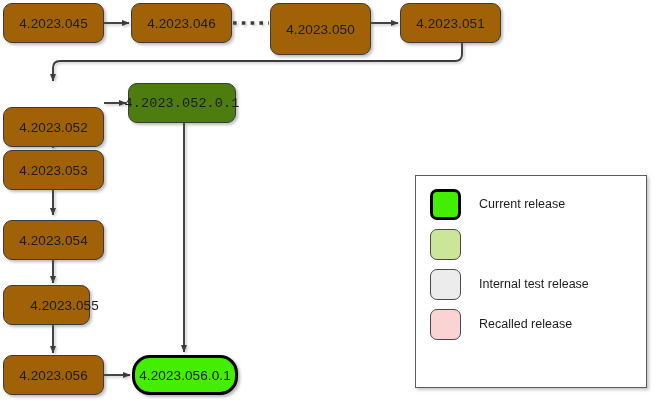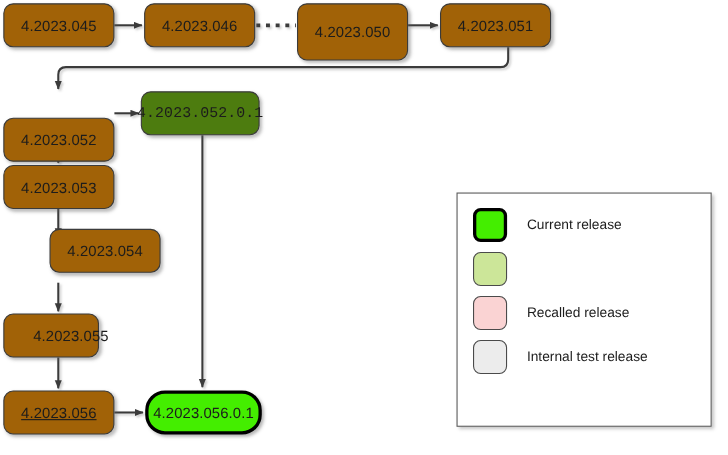--- a/index.html
+++ b/index.html
@@ -140,43 +140,43 @@
     </div>
     <div class="node prev" style="left: 3px; top: 83px; width: 101px; height: 40px; margin-top: 24px;">
       <span>4.2023.052</span>
     </div>
     <div class="node rapid" style="left: 128px; top: 83px; width: 108px; height: 40px;">
       <span>4.2023.052.0.1</span>
     </div>
     <div class="node prev" style="left: 3px; top: 150px; width: 101px; height: 40px;">
       <span>4.2023.053</span>
     </div>
-    <div class="node prev" style="left: 3px; top: 208px; width: 101px; height: 40px; margin-left: 42px;">
+    <div class="node prev" style="left: 3px; top: 220px; width: 101px; height: 40px;">
       <span>4.2023.054</span>
     </div>
     <div class="node prev" style="left: 3px; top: 285px; width: 87px; height: 40px; padding-left: 36px;">
       <span>4.2023.055</span>
     </div>
-    <div class="node prev" style="left: 3px; top: 355px; width: 101px; height: 40px; text-decoration: underline;">
+    <div class="node prev" style="left: 3px; top: 355px; width: 101px; height: 40px;">
       <span>4.2023.056</span>
     </div>
     <div class="node current" style="left: 132px; top: 355px; width: 106px; height: 40px; border-radius: 18px;">
       <span>4.2023.056.0.1</span>
     </div>
   </div>
 
 <div id="legend">
     <div class="legend-row">
       <div class="swatch sw-current"></div>
       <div class="legend-label">Current release</div>
     </div>
     <div class="legend-row">
       <div class="swatch sw-prev"></div>
     </div>
     <div class="legend-row">
+      <div class="swatch sw-internal"></div>
+      <div class="legend-label">Internal test release</div>
+    </div>
+    <div class="legend-row">
       <div class="swatch sw-recalled"></div>
       <div class="legend-label">Recalled release</div>
-    </div>
-    <div class="legend-row">
-      <div class="swatch sw-internal"></div>
-      <div class="legend-label">Internal test release</div>
     </div>
   </div>
 
 </body></html>

